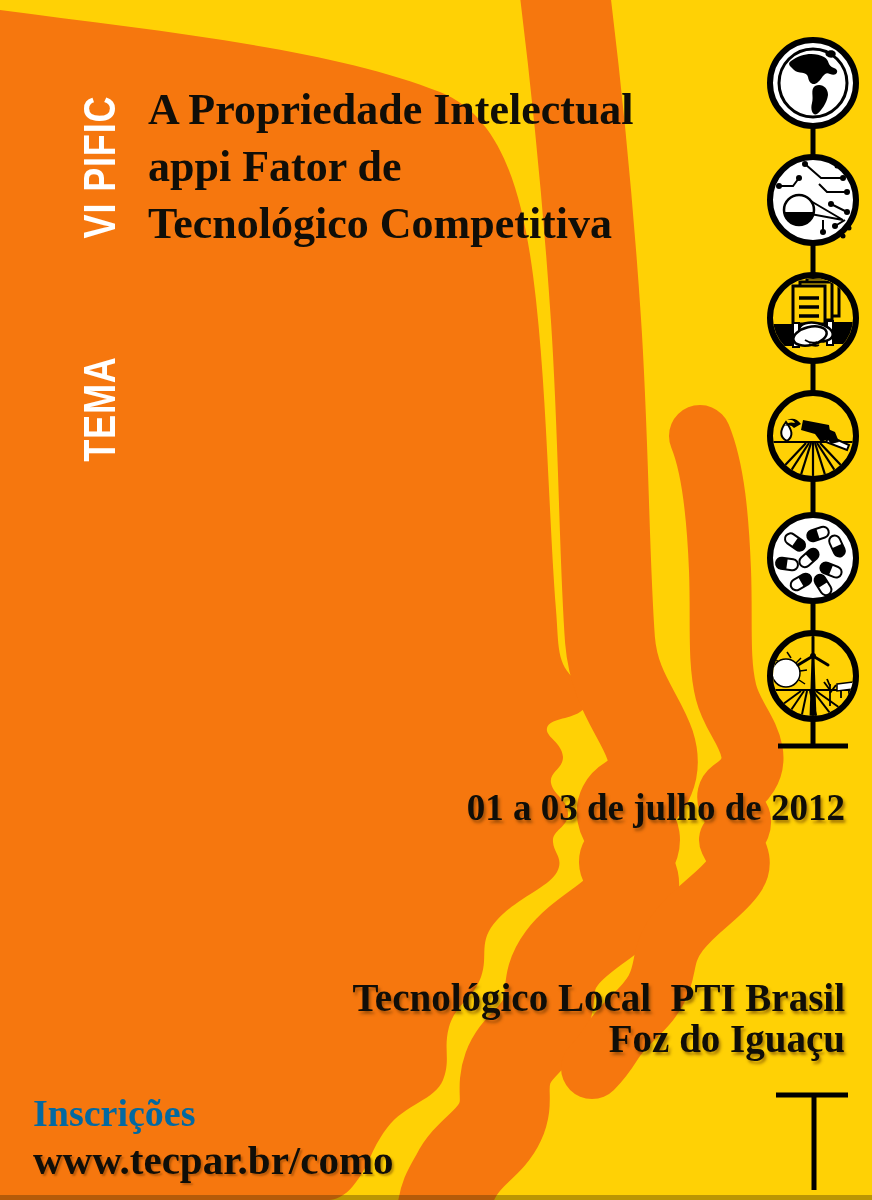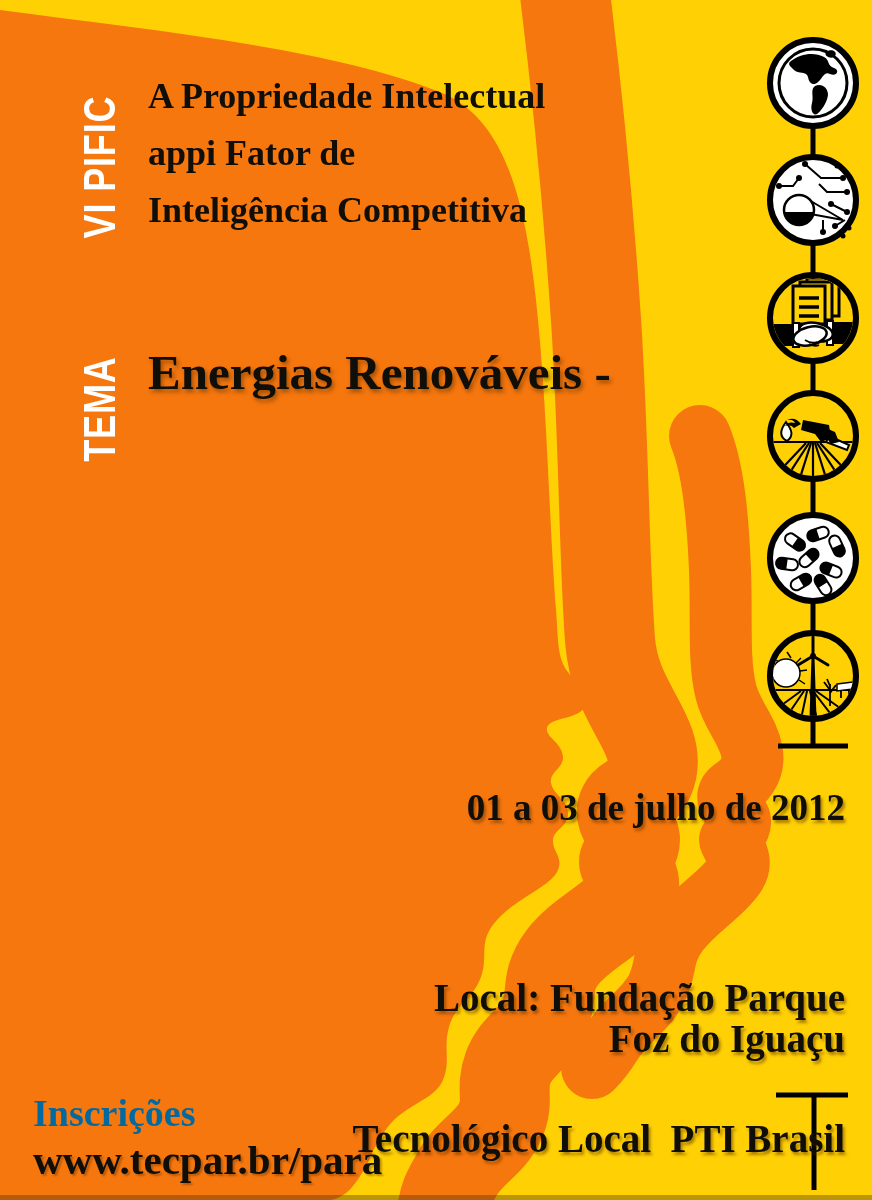--- a/index.html
+++ b/index.html
@@ -8,21 +8,21 @@
     background:#FFD105;font-family:"Liberation Serif",serif;
   }
   .bg{position:absolute;left:0;top:0;width:872px;height:1200px;}
   .txt{position:absolute;color:#100e08;font-weight:bold;line-height:1.18;}
   .vlabel{
     position:absolute;color:#ffffff;font-family:"Liberation Sans",sans-serif;
     font-weight:800;font-size:44px;letter-spacing:1px;white-space:nowrap;
     transform:rotate(-90deg) scaleX(0.82);transform-origin:center center;
     text-align:center;width:240px;
   }
-  .title{left:148px;top:68px;font-size:36px;line-height:57px;white-space:nowrap;}
+  .title{left:148px;top:81px;font-size:44px;line-height:57px;white-space:nowrap;}
   .theme{left:148px;top:338px;font-size:49px;line-height:69px;white-space:nowrap;
          text-shadow:2px 3px 4px rgba(90,45,0,.55);}
   .right{right:27px;text-align:right;white-space:pre;
          text-shadow:2px 3px 3px rgba(90,45,0,.5);}
   .date{top:786px;font-size:37px;}
   .loc{top:880px;font-size:39px;line-height:47px;}
   .city{top:1016px;font-size:39px;text-align:center;}
   .insc{left:33px;top:1091px;font-size:38px;color:#0369a1;white-space:nowrap;}
   .url{left:33px;top:1136px;font-size:41px;white-space:nowrap;
        text-shadow:2px 2px 2px rgba(90,45,0,.4);}
@@ -99,25 +99,24 @@
       <line x1="814" y1="1095" x2="814" y2="1190"></line>
     </g>
   </svg>
 
   <div class="vlabel" style="left:-20px;top:142px;">VI PIFIC</div>
   <div class="vlabel" style="left:-20px;top:384px;">TEMA</div>
 
   <div class="txt title">
     <div>A Propriedade Intelectual</div>
     <div>appi Fator de</div>
-    <div>Inteligência Competitiva</div>
+    <div>Tecnológico Competitiva</div>
   </div>
 
   <div class="txt theme">
-    <div>Energias Renováveis -</div>
   </div>
 
   <svg class="icon" style="top:37px" viewBox="-46 -46 92 92">
     <circle r="43" fill="#ffffff" stroke="#000" stroke-width="6"></circle>
     <circle r="34" fill="#ffffff" stroke="#000" stroke-width="3"></circle>
     <path fill="#000" d="M -22 -22 C -12 -30 2 -31 11 -26 C 17 -23 14 -17 21 -15 C 27 -13 24 -6 17 -9 C 11 -12 10 -5 5 -1 C 1 3 -4 1 -5 -6 C -6 -12 -15 -9 -19 -13 C -23 -17 -26 -19 -22 -22 Z"></path>
     <path fill="#000" d="M 2 3 C 9 0 15 5 15 12 C 14 20 8 28 4 31 C 0 33 -3 27 -1 20 C 1 13 -3 7 2 3 Z"></path>
     <path fill="#000" d="M 13 -31 C 18 -35 25 -32 22 -27 C 19 -23 10 -27 13 -31 Z"></path>
   </svg>
 
@@ -284,22 +283,21 @@
           <line x1="17" y1="10" x2="14" y2="3"></line>
       </g>
       <path d="M 24 8 L 40 6 L 40 13 L 24 15 Z" fill="#ffffff" stroke="#000" stroke-width="1.5"></path>
       <line x1="28" y1="15" x2="28" y2="22" stroke="#000" stroke-width="1.8"></line>
       <line x1="36" y1="13" x2="36" y2="21" stroke="#000" stroke-width="1.8"></line>
     </g>
   </svg>
 
   <div class="txt right date">01 a 03 de julho de 2012</div>
   <div class="txt right loc">
-    <div>Local: Fundação Parque</div>
     <div>Tecnológico Local  PTI Brasil</div>
   </div>
   <div class="txt right city">Foz do Iguaçu</div>
 
   <div class="txt insc">Inscrições</div>
-  <div class="txt url">www.tecpar.br/para</div>
+  <div class="txt url">www.tecpar.br/como</div>
 
   <div class="edge-shade"></div>
 </div>
 
 </body></html>

